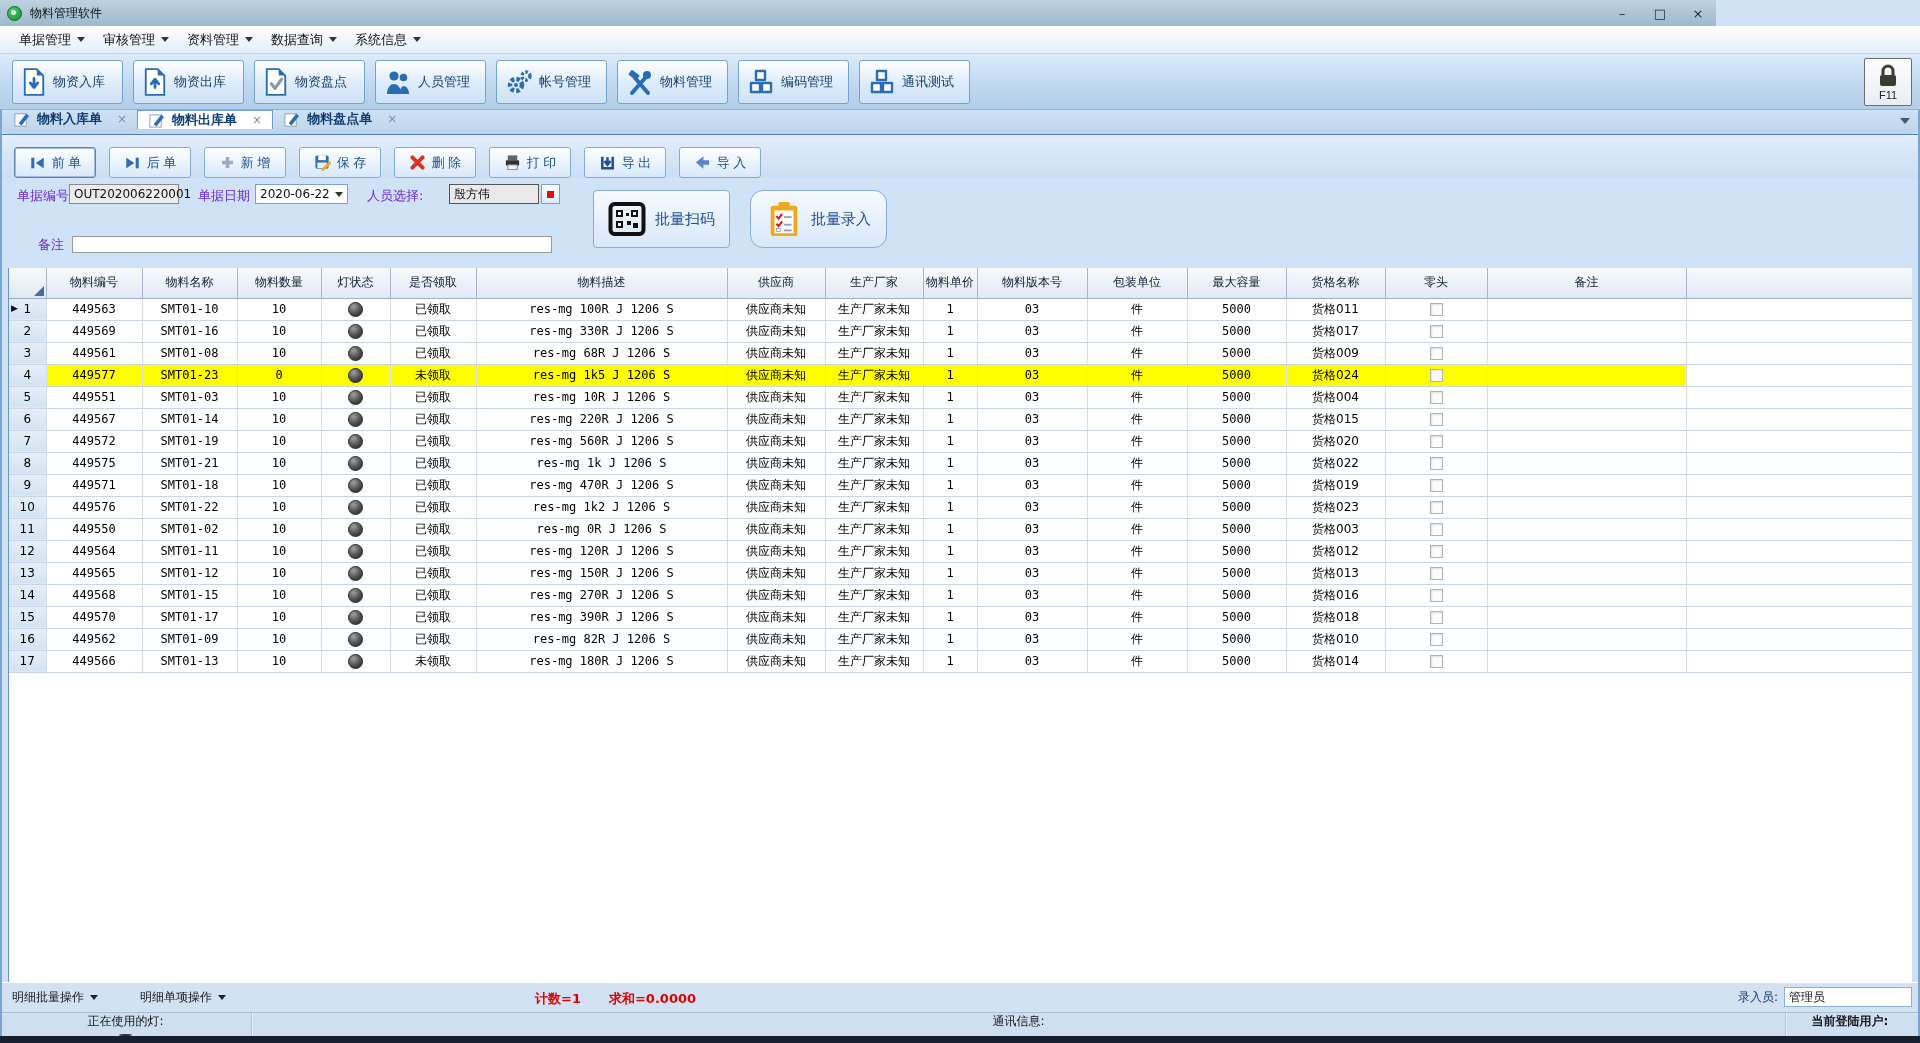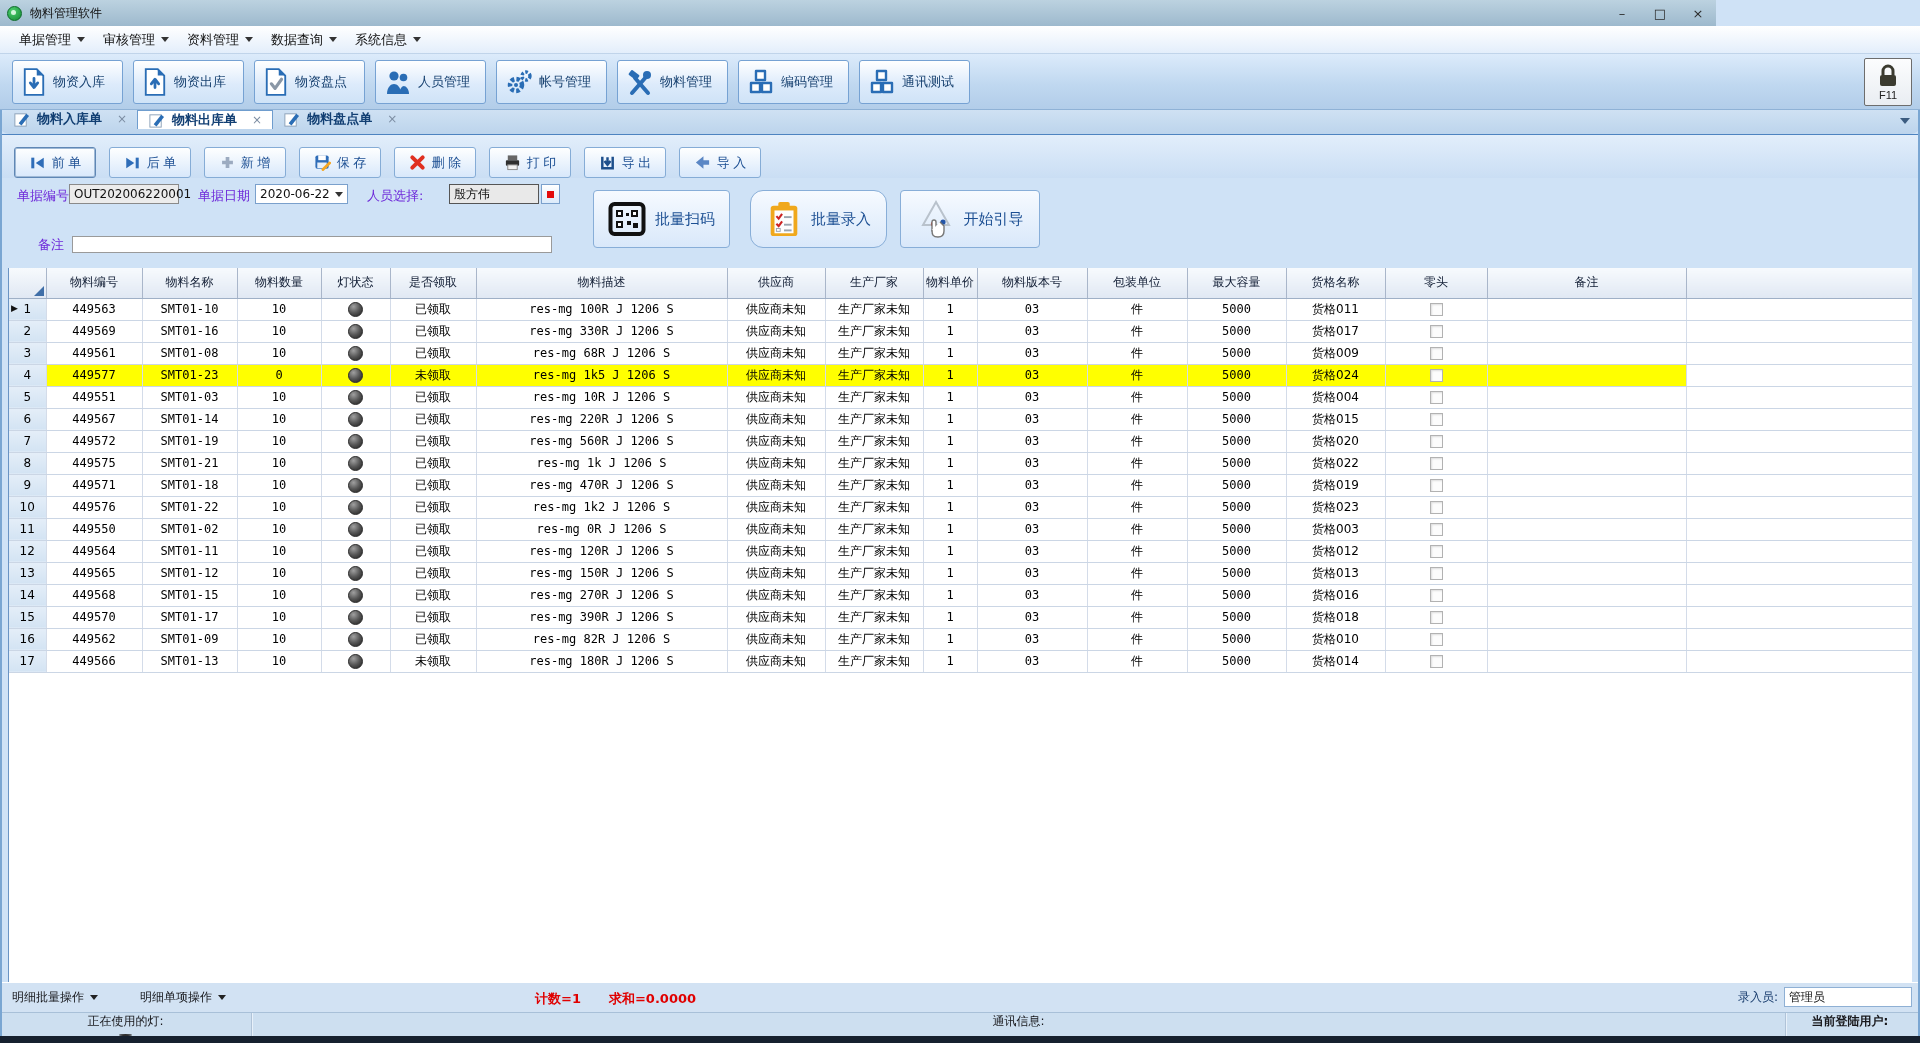--- a/index.html
+++ b/index.html
@@ -406,32 +406,20 @@
             <rect x="8" y="11" width="20" height="24" fill="#fdfdfd"></rect>
             <path d="M10 17 l2.4 2.6 3.6 -5" stroke="#cc2222" stroke-width="2.2" fill="none"></path>
             <path d="M10 25 l2.4 2.6 3.6 -5" stroke="#cc2222" stroke-width="2.2" fill="none"></path>
             <rect x="18" y="17" width="8" height="2" fill="#9aa4ae"></rect>
             <rect x="18" y="25" width="8" height="2" fill="#9aa4ae"></rect>
             <rect x="10" y="30" width="4" height="3" fill="none" stroke="#9aa4ae"></rect>
             <rect x="18" y="31" width="8" height="2" fill="#9aa4ae"></rect>
           </svg>
         </span>
       <span>批量录入</span>
-    </button>
-    <button class="big-btn bb-guide">
-      <span>
-          <svg width="38" height="40" viewBox="0 0 38 40">
-            <path d="M19 3 L32 26 H6 Z" fill="none" stroke="#b9c2cc" stroke-width="2"></path>
-            <circle cx="26" cy="23" r="2.6" fill="#2456a8"></circle>
-            <circle cx="16" cy="25" r="2.2" fill="#cc3322"></circle>
-            <rect x="15" y="21" width="4" height="12" rx="2" fill="#fff" stroke="#777" stroke-width="1.4"></rect>
-            <path d="M15 31 c0 5 1 7 6 7 c4 0 6 -2 6 -6 v-5 l-4 -4" fill="#fff" stroke="#777" stroke-width="1.4"></path>
-          </svg>
-        </span>
-      <span>开始引导</span>
     </button>
   </div>
 
   <div class="grid">
     <table class="sheet">
       <colgroup>
         <col style="width:37px">
           <col style="width:96px">
           <col style="width:95px">
           <col style="width:84px">

